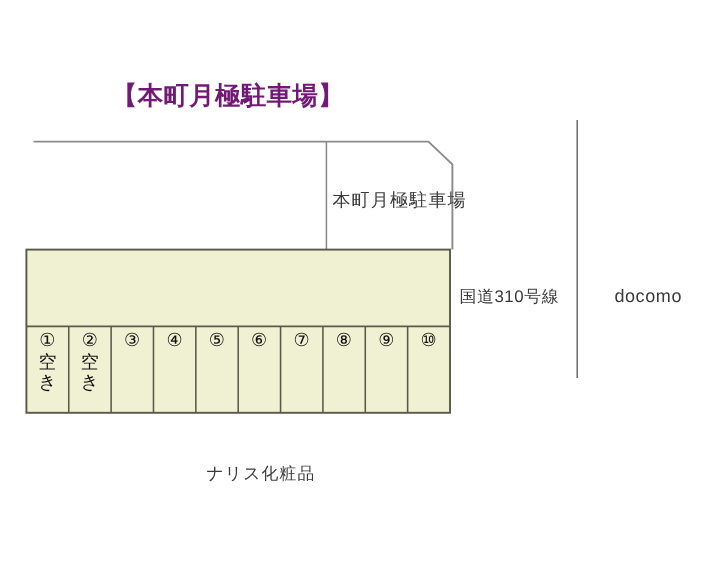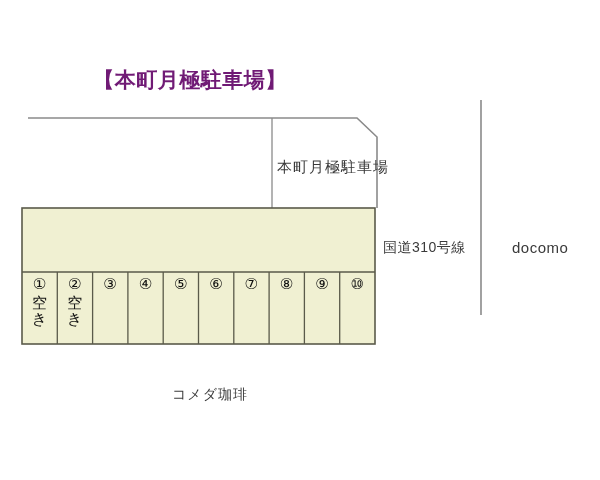--- a/index.html
+++ b/index.html
@@ -124,21 +124,21 @@
 <div class="map-title">
   <span class="map-title-inner">【本町月極駐車場】</span>
 </div>
 
 <div class="txt label-building">本町月極駐車場</div>
 
 <div class="txt label-road">国道310号線</div>
 
 <div class="txt label-docomo">docomo</div>
 
-<div class="txt label-cafe">コメダ珈琲</div>
+<div class="txt label-cafe">ナリス化粧品</div>
 
 <div class="stall-num" style="left:22.0px;  top:276px;">①</div>
 <div class="stall-num" style="left:57.3px;  top:276px;">②</div>
 <div class="stall-num" style="left:92.6px;  top:276px;">③</div>
 <div class="stall-num" style="left:127.9px; top:276px;">④</div>
 <div class="stall-num" style="left:163.2px; top:276px;">⑤</div>
 <div class="stall-num" style="left:198.5px; top:276px;">⑥</div>
 <div class="stall-num" style="left:233.8px; top:276px;">⑦</div>
 <div class="stall-num" style="left:269.1px; top:276px;">⑧</div>
 <div class="stall-num" style="left:304.4px; top:276px;">⑨</div>

